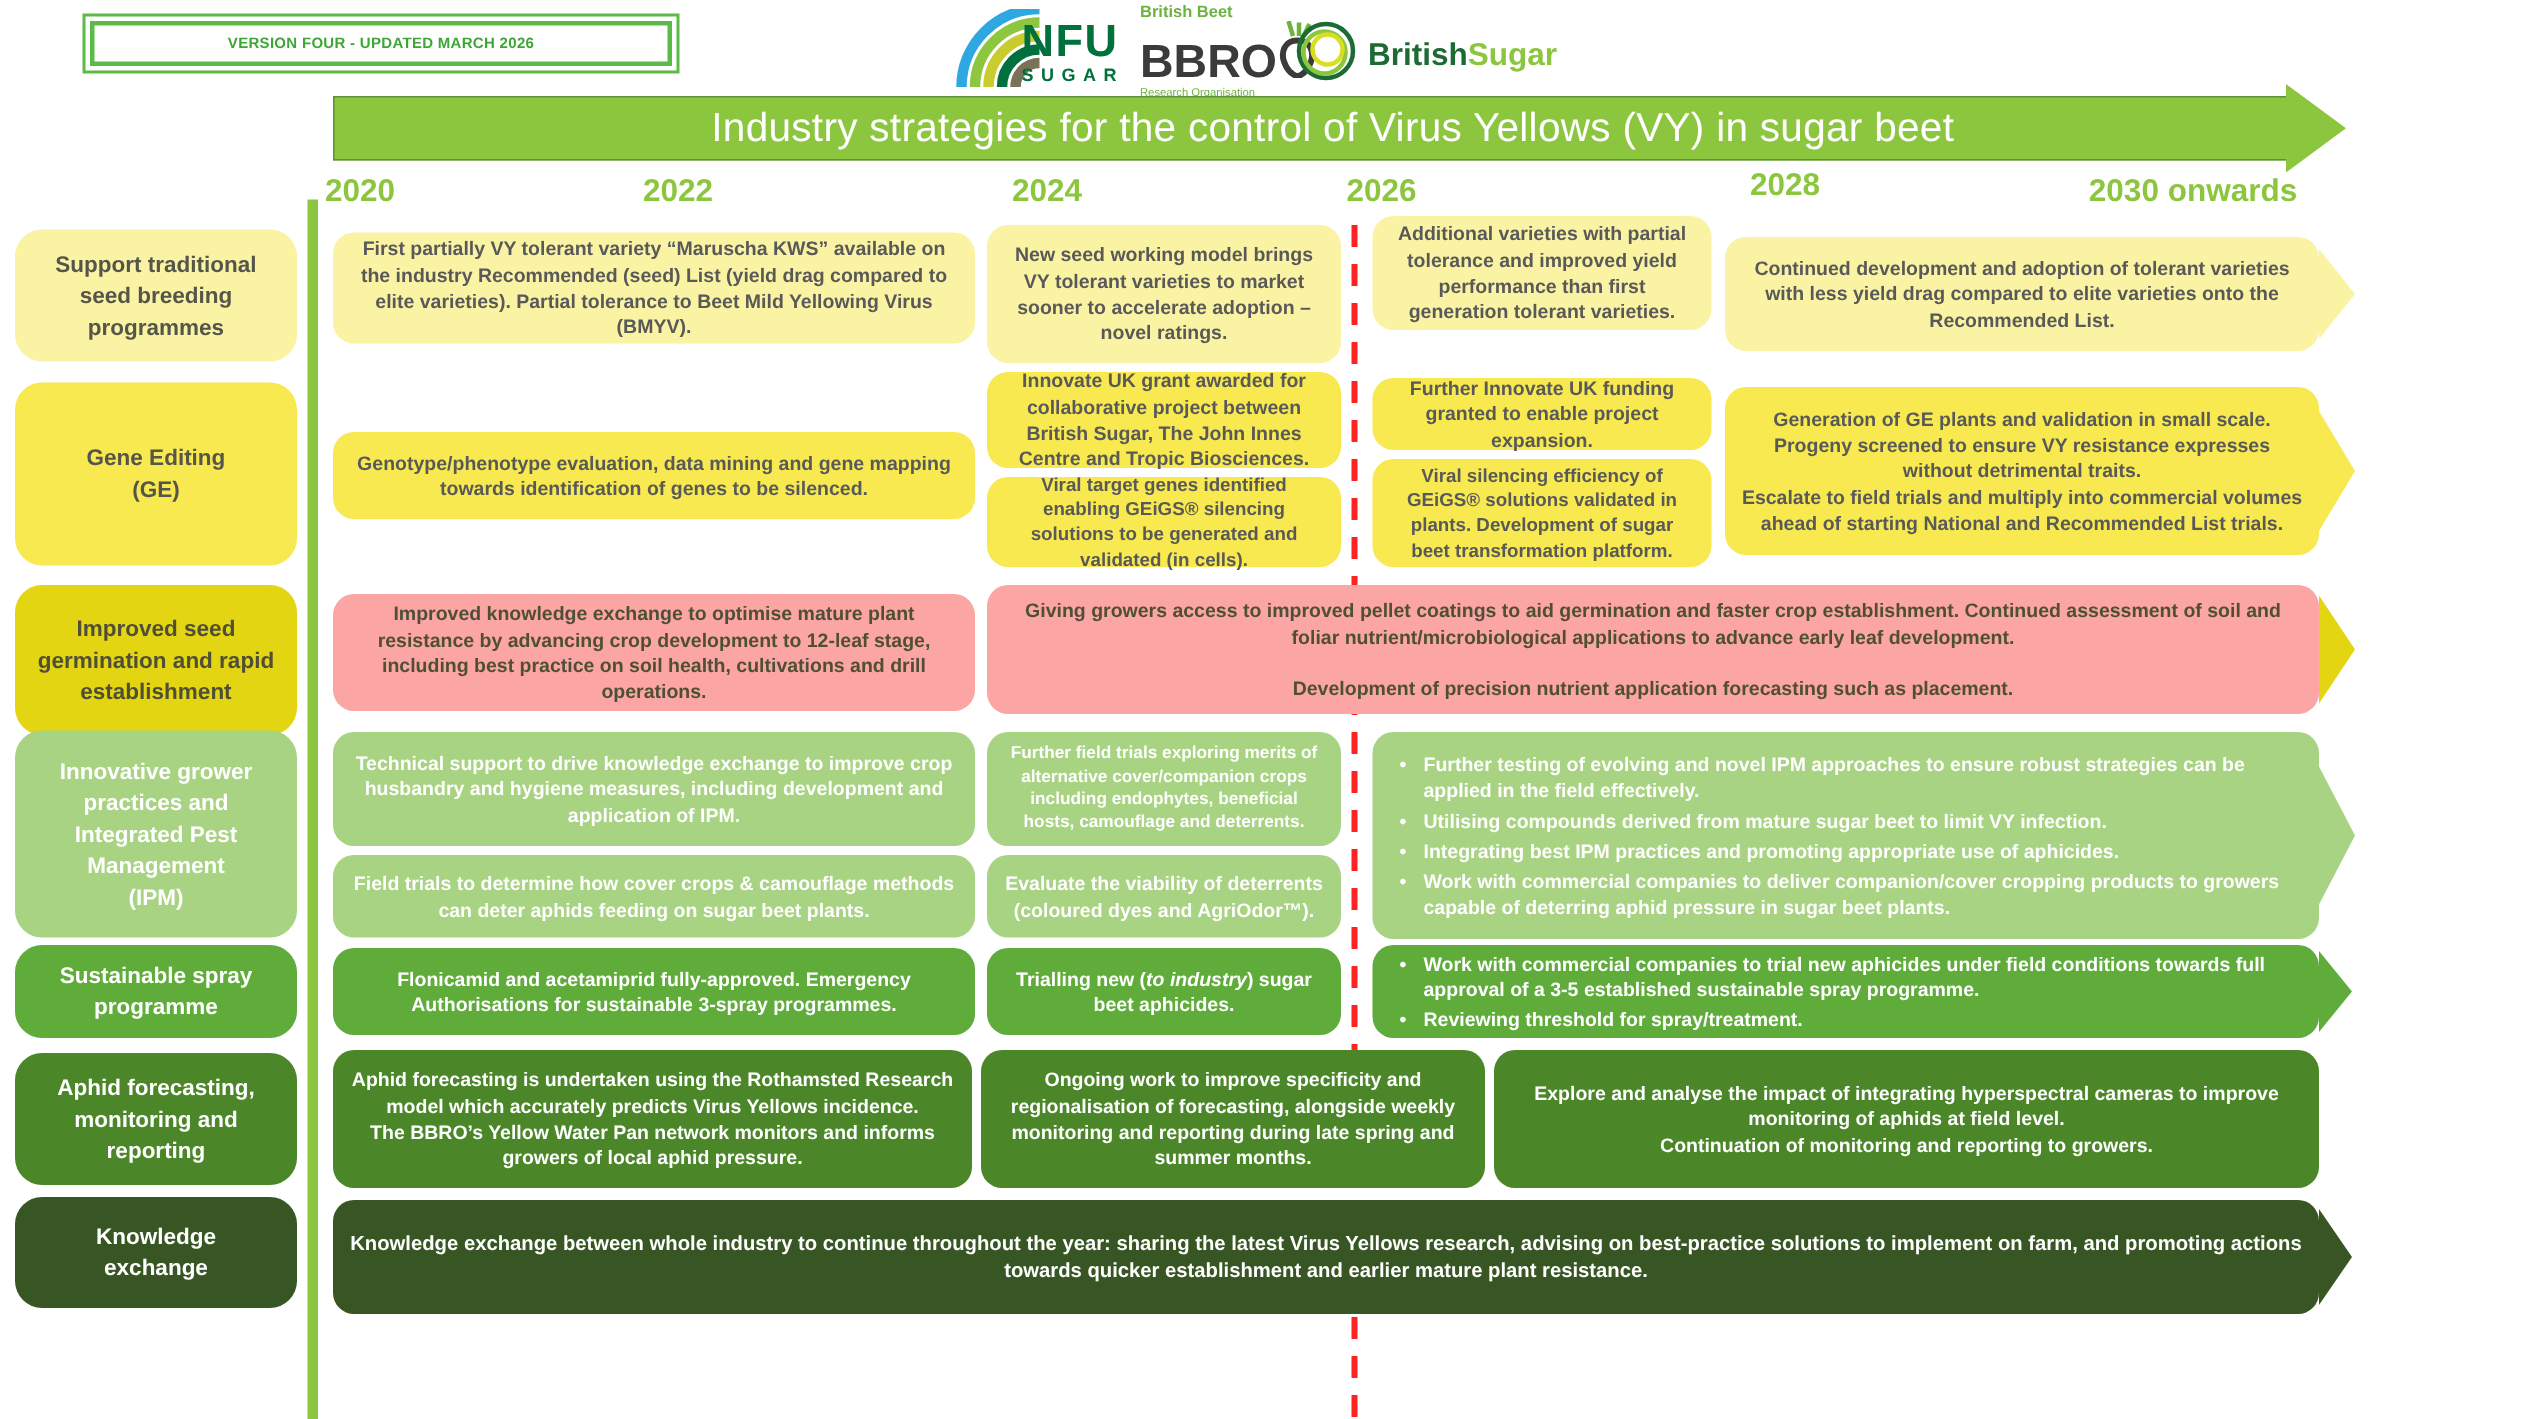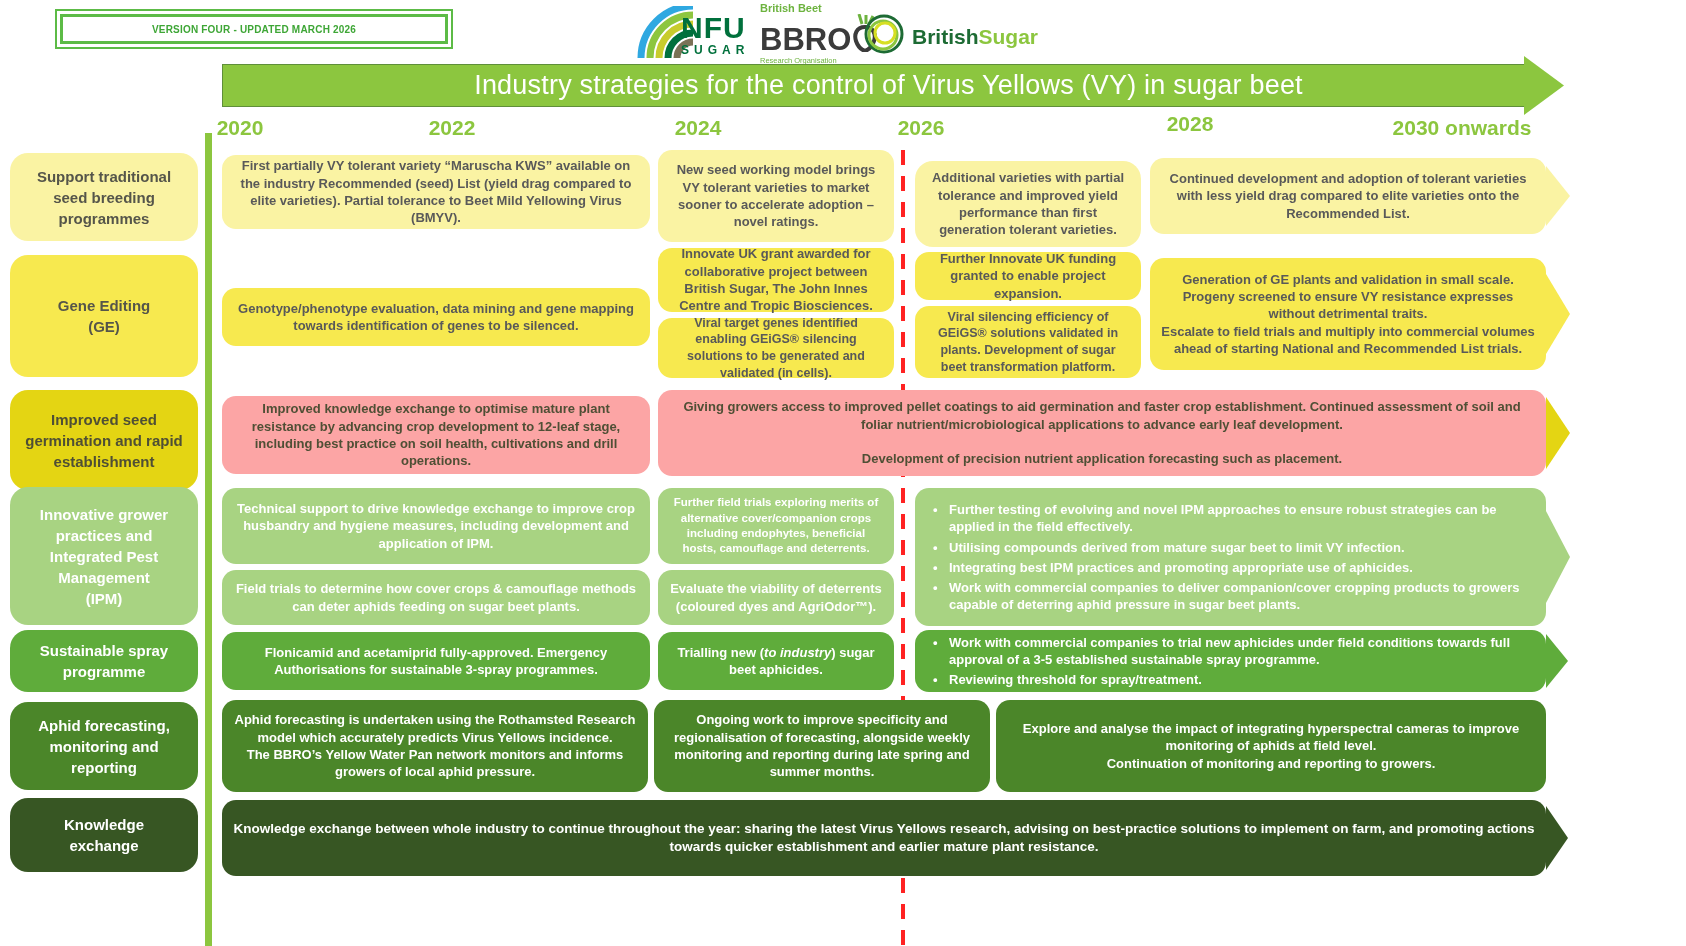--- a/index.html
+++ b/index.html
@@ -63,21 +63,21 @@
   .y1{background:#faf3a3;color:#595959;}
   .y2{background:#f7e94f;color:#595959;}
   .y3{background:#fca5a5;color:#4f4f35;}
   .g1{background:#a8d382;color:#fff;}
   .g2{background:#5fac3b;color:#fff;}
   .g3{background:#4b8629;color:#fff;}
   .g4{background:#375623;color:#fff;}
 
   .b-r1a{left:222px;top:155px;width:428px;height:74px;}
   .b-r1b{left:658px;top:150px;width:236px;height:92px;}
-  .b-r1c{left:915px;top:161px;width:226px;height:86px;border-radius:18px;}
+  .b-r1c{left:915px;top:144px;width:226px;height:76px;}
   .b-r1d{left:1150px;top:158px;width:396px;height:76px;}
   .b-r2a{left:222px;top:288px;width:428px;height:58px;}
   .b-r2b1{left:658px;top:248px;width:236px;height:64px;}
   .b-r2b2{left:658px;top:318px;width:236px;height:60px;font-size:12.5px;}
   .b-r2c1{left:915px;top:252px;width:226px;height:48px;}
   .b-r2c2{left:915px;top:306px;width:226px;height:72px;font-size:12.5px;}
   .b-r2d{left:1150px;top:258px;width:396px;height:112px;}
   .b-r3a{left:222px;top:396px;width:428px;height:78px;}
   .b-r3b{left:658px;top:390px;width:888px;height:86px;}
   .b-r4a{left:222px;top:488px;width:428px;height:76px;}

